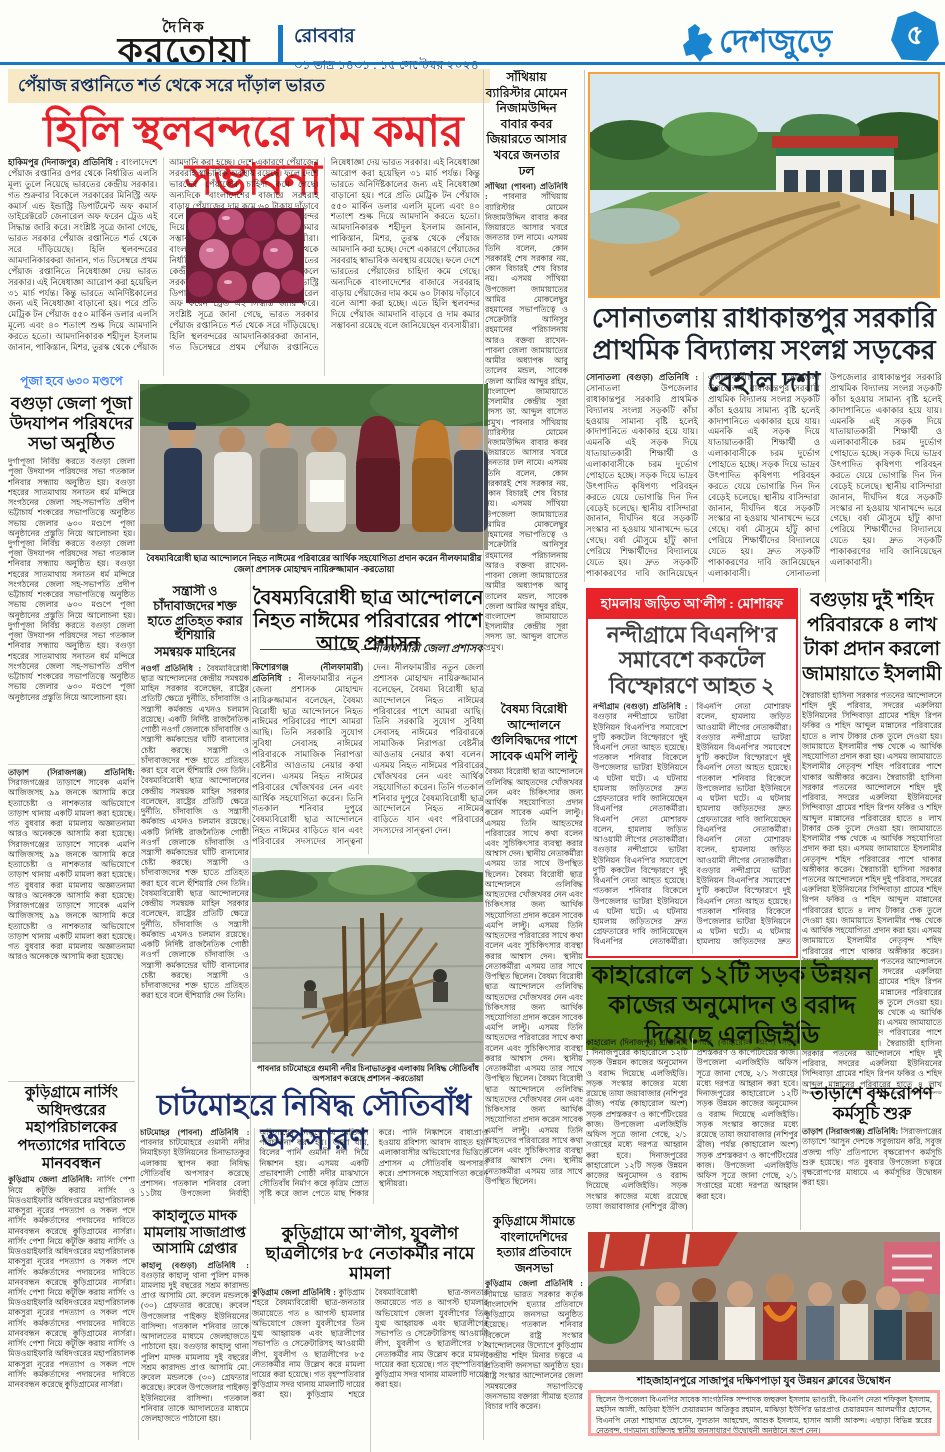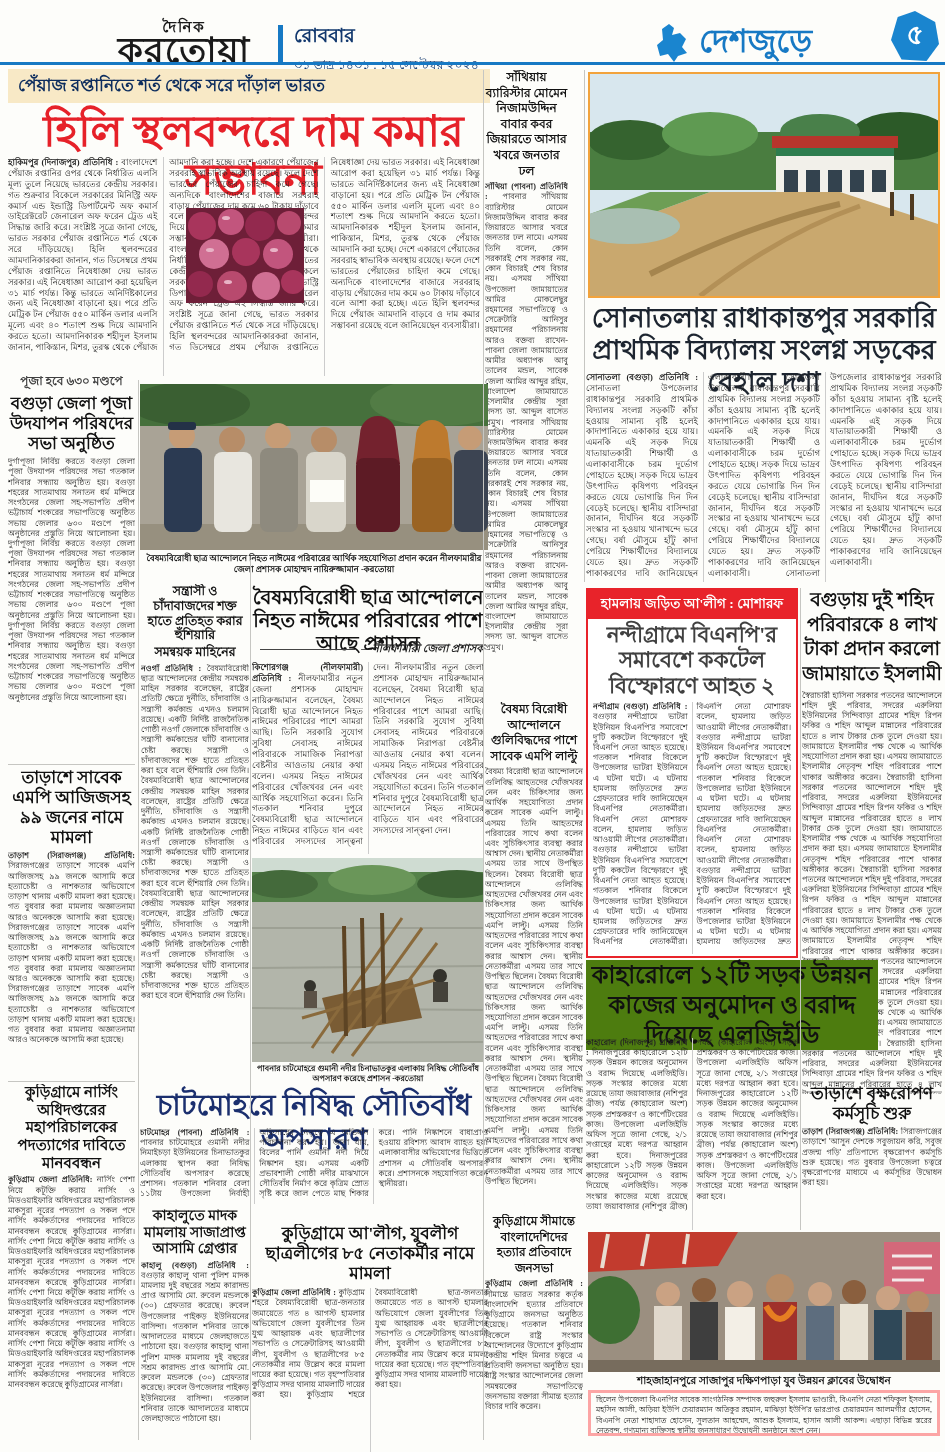--- a/index.html
+++ b/index.html
@@ -14,21 +14,21 @@
   .kick{font-weight:bold;}
   svg{display:block;}
   
   #brand{left:96px;top:20px;width:176px;text-align:center;line-height:.95;}
   #brand .t{font-size:15px;font-weight:bold;letter-spacing:2px;}
   #brand .b{font-size:36px;font-weight:bold;letter-spacing:1px;}
   #vbar{left:278px;top:25px;width:5px;height:37px;background:#1779c4;}
   #dateblk{left:294px;top:21px;color:#12386e;}
   #dateblk .d{font-size:19px;font-weight:bold;}
   #dateblk .l{font-size:12.5px;margin-top:3px;}
-  #section{left:656px;top:16px;display:flex;align-items:center;gap:9px;color:#1779c4;}
+  #section{left:682px;top:16px;display:flex;align-items:center;gap:3px;color:#1779c4;}
   #section .s{font-size:32px;font-weight:bold;}
   #badge{left:891px;top:11px;width:48px;height:50px;background:#1a85cf;color:#fff;
          display:flex;align-items:center;justify-content:center;font-size:27px;font-weight:bold;
          clip-path:polygon(50% 0,92% 22%,100% 66%,74% 100%,22% 97%,0 58%,14% 12%);}
   #rule{left:0;top:62px;width:945px;height:3px;background:#1779c4;}
   
   #kicker{left:8px;top:69px;width:462px;background:#f8e9c6;color:#0d2d5e;
           font-size:17px;font-weight:bold;padding:3px 10px;}
   #lead-hl{left:0;top:96px;width:483px;font-size:43px;color:#e62129;line-height:1.12;}
   #lead-body{left:8px;top:157px;width:472px;height:219px;column-count:3;column-gap:12px;
@@ -76,21 +76,21 @@
   #brikkho{left:802px;top:1084px;width:140px;height:132px;overflow:hidden;}
   #brikkho .hl{font-size:17px;}
   #clubphoto{left:588px;top:1232px;width:352px;height:140px;background:#9b8f80;}
   #club-title{left:588px;top:1374px;width:352px;font-size:10.5px;}
   #club-box{left:588px;top:1390px;width:352px;height:46px;border:3px solid #fca5a5;box-sizing:border-box;
             font-size:7.6px;line-height:1.35;text-align:justify;padding:2px 5px;overflow:hidden;color:#222;}
   
   .leftart{left:8px;width:127px;position:absolute;overflow:hidden;}
   #puja{top:372px;height:392px;}
   #puja .hl{font-size:17px;}
-  #puja .kick{font-size:12px;text-align:center;color:#404040;margin-bottom:2px;}
+  #puja .kick{font-size:12px;text-align:center;color:#3b82f6;margin-bottom:2px;}
   #tarashm{top:768px;height:312px;}
   #tarashm .hl{font-size:17px;}
   #nursing{top:1084px;height:368px;}
   #nursing .hl{font-size:15px;}
 </style>
 </head>
 <body>
 
 <div id="page">
 
@@ -335,21 +335,20 @@
   </figure>
   <div class="a cap" id="club-title">শাহজাহানপুরে সাজাপুর দক্ষিণপাড়া যুব উন্নয়ন ক্লাবের উদ্বোধন</div>
   <div class="a" id="club-box">ছিলেন উপজেলা বিএনপির সাবেক সাংগঠনিক সম্পাদক জহুরুল ইসলাম ভাণ্ডারী, বিএনপি নেতা শফিকুল ইসলাম, মহসিন আলী, অড়িয়া ইউপি চেয়ারম্যান অতিকুর রহমান, মাঝিড়া ইউপি'র ভারপ্রাপ্ত চেয়ারম্যান আলমগীর হোসেন, বিএনপি নেতা শাহাদাত হোসেন, সুলতান আহম্মেদ, আশুক ইসলাম, হাসান আলী আকন্দ। এছাড়া বিভিন্ন স্তরের নেতৃবৃন্দ, গণ্যমান্য ব্যক্তিসহ স্থানীয় জনসাধারণ উদ্বোধনী অনুষ্ঠানে অংশ নেন।</div>
 
   <section class="leftart" id="puja">
     <div class="kick">পূজা হবে ৬৩০ মণ্ডপে</div>
     <h3 class="hl" style="margin:0 0 3px;">বগুড়া জেলা পূজা উদযাপন পরিষদের সভা অনুষ্ঠিত</h3>
     <p class="body" style="margin:0;font-size:8px;">দুর্গাপূজা নির্বিঘ্ন করতে বগুড়া জেলা পূজা উদযাপন পরিষদের সভা গতকাল শনিবার সন্ধ্যায় অনুষ্ঠিত হয়। বগুড়া শহরের সাতমাথায় সনাতন ধর্ম মন্দিরে সংগঠনের জেলা সহ-সভাপতি প্রদীপ ভট্টাচার্য শংকরের সভাপতিত্বে অনুষ্ঠিত সভায় জেলার ৬৩০ মণ্ডপে পূজা অনুষ্ঠানের প্রস্তুতি নিয়ে আলোচনা হয়। দুর্গাপূজা নির্বিঘ্ন করতে বগুড়া জেলা পূজা উদযাপন পরিষদের সভা গতকাল শনিবার সন্ধ্যায় অনুষ্ঠিত হয়। বগুড়া শহরের সাতমাথায় সনাতন ধর্ম মন্দিরে সংগঠনের জেলা সহ-সভাপতি প্রদীপ ভট্টাচার্য শংকরের সভাপতিত্বে অনুষ্ঠিত সভায় জেলার ৬৩০ মণ্ডপে পূজা অনুষ্ঠানের প্রস্তুতি নিয়ে আলোচনা হয়। দুর্গাপূজা নির্বিঘ্ন করতে বগুড়া জেলা পূজা উদযাপন পরিষদের সভা গতকাল শনিবার সন্ধ্যায় অনুষ্ঠিত হয়। বগুড়া শহরের সাতমাথায় সনাতন ধর্ম মন্দিরে সংগঠনের জেলা সহ-সভাপতি প্রদীপ ভট্টাচার্য শংকরের সভাপতিত্বে অনুষ্ঠিত সভায় জেলার ৬৩০ মণ্ডপে পূজা অনুষ্ঠানের প্রস্তুতি নিয়ে আলোচনা হয়।</p>
   </section>
   <section class="leftart" id="tarashm">
-    <h3 class="hl" style="margin:0 0 3px;">তাড়াশে সাবেক এমপি আজিজসহ ৯৯ জনের নামে মামলা</h3>
     <p class="body" style="margin:0;font-size:8px;"><b>তাড়াশ (সিরাজগঞ্জ) প্রতিনিধি:</b> <span>সিরাজগঞ্জের তাড়াশে সাবেক এমপি আজিজসহ ৯৯ জনকে আসামি করে হত্যাচেষ্টা ও নাশকতার অভিযোগে তাড়াশ থানায় একটি মামলা করা হয়েছে। গত বুধবার করা মামলায় অজ্ঞাতনামা আরও অনেককে আসামি করা হয়েছে। সিরাজগঞ্জের তাড়াশে সাবেক এমপি আজিজসহ ৯৯ জনকে আসামি করে হত্যাচেষ্টা ও নাশকতার অভিযোগে তাড়াশ থানায় একটি মামলা করা হয়েছে। গত বুধবার করা মামলায় অজ্ঞাতনামা আরও অনেককে আসামি করা হয়েছে। সিরাজগঞ্জের তাড়াশে সাবেক এমপি আজিজসহ ৯৯ জনকে আসামি করে হত্যাচেষ্টা ও নাশকতার অভিযোগে তাড়াশ থানায় একটি মামলা করা হয়েছে। গত বুধবার করা মামলায় অজ্ঞাতনামা আরও অনেককে আসামি করা হয়েছে।</span></p>
   </section>
   <section class="leftart" id="nursing">
     <h3 class="hl" style="margin:0 0 3px;">কুড়িগ্রামে নার্সিং অধিদপ্তরের মহাপরিচালকের পদত্যাগের দাবিতে মানববন্ধন</h3>
     <p class="body" style="margin:0;font-size:8px;"><b>কুড়িগ্রাম জেলা প্রতিনিধি:</b> <span>নার্সিং পেশা নিয়ে কটূক্তি করায় নার্সিং ও মিডওয়াইফারি অধিদপ্তরের মহাপরিচালক মাকসুরা নূরের পদত্যাগ ও সকল পদে নার্সিং কর্মকর্তাদের পদায়নের দাবিতে মানববন্ধন করেছে কুড়িগ্রামের নার্সরা। নার্সিং পেশা নিয়ে কটূক্তি করায় নার্সিং ও মিডওয়াইফারি অধিদপ্তরের মহাপরিচালক মাকসুরা নূরের পদত্যাগ ও সকল পদে নার্সিং কর্মকর্তাদের পদায়নের দাবিতে মানববন্ধন করেছে কুড়িগ্রামের নার্সরা। নার্সিং পেশা নিয়ে কটূক্তি করায় নার্সিং ও মিডওয়াইফারি অধিদপ্তরের মহাপরিচালক মাকসুরা নূরের পদত্যাগ ও সকল পদে নার্সিং কর্মকর্তাদের পদায়নের দাবিতে মানববন্ধন করেছে কুড়িগ্রামের নার্সরা। নার্সিং পেশা নিয়ে কটূক্তি করায় নার্সিং ও মিডওয়াইফারি অধিদপ্তরের মহাপরিচালক মাকসুরা নূরের পদত্যাগ ও সকল পদে নার্সিং কর্মকর্তাদের পদায়নের দাবিতে মানববন্ধন করেছে কুড়িগ্রামের নার্সরা।</span></p>
   </section>
 
   <div class="vr" style="left:138px;top:380px;height:1060px;"></div>
   <div class="vr" style="left:250px;top:560px;height:880px;"></div>
   <div class="vr" style="left:483px;top:70px;height:1370px;"></div>

